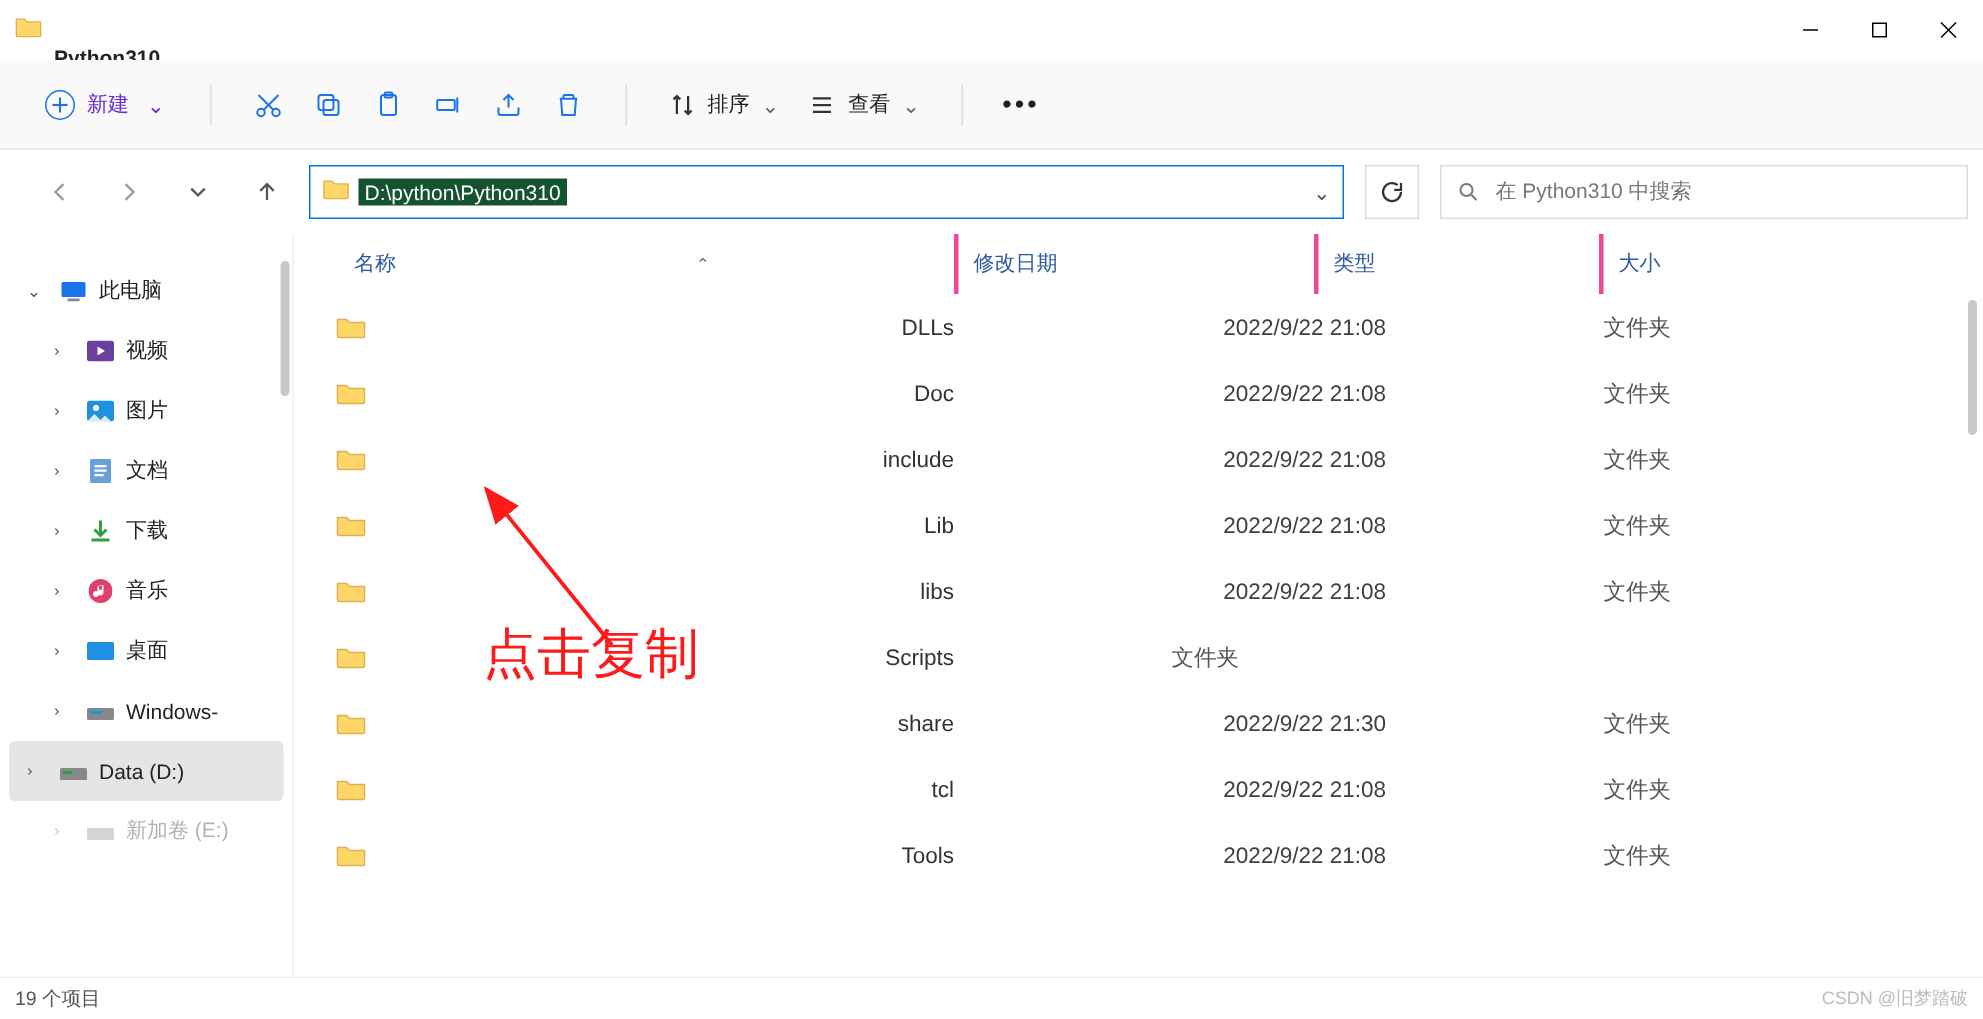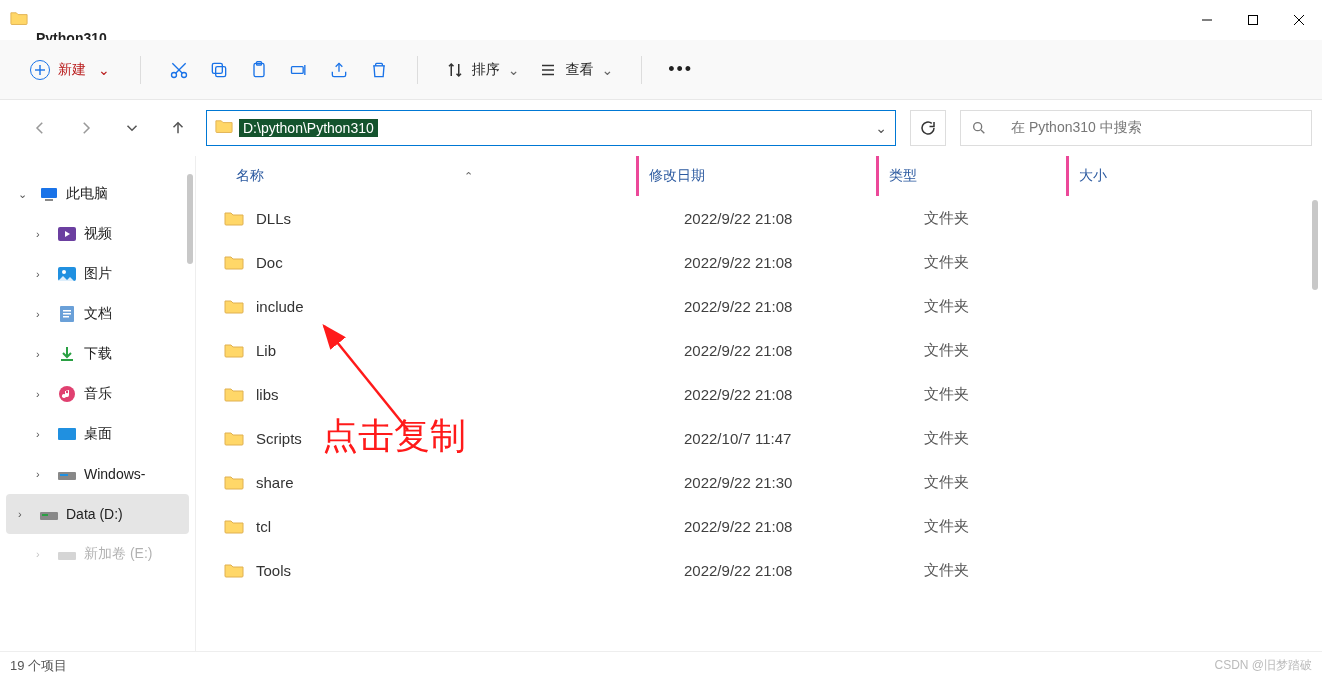--- a/index.html
+++ b/index.html
@@ -9,55 +9,55 @@
   
   .titlebar { height: 40px; display: flex; align-items: center; padding-left: 10px; }
   .titlebar .foldericon { width: 18px; height: 18px; margin-right: 8px; }
   .titlebar .title { font-size: 14px; font-weight: 600; margin-top: 36px; }
   .winctrls { margin-left: auto; display: flex; }
   .winctrls .btn { width: 46px; height: 40px; display:flex; align-items:center; justify-content:center; }
   .winctrls .btn svg { width: 12px; height: 12px; stroke: #000; stroke-width: 1; fill: none; }
 
   
   .toolbar { height: 60px; display: flex; align-items: center; padding: 0 18px; gap: 0; border-bottom: 1px solid #e8e8e8; background: #f9f9f9; }
-  .tool-new { display:flex; align-items:center; gap:8px; padding: 6px 12px; border-radius: 4px; color: #b91c1c; }
+  .tool-new { display:flex; align-items:center; gap:8px; padding: 6px 12px; border-radius: 4px; color: #6d28d9; }
   .tool-new .plus-circle { width:20px; height:20px; border:1px solid #1a73e8; border-radius:50%; display:flex; align-items:center; justify-content:center; color:#1a73e8; }
   .tool-new .chev { margin-left:4px; }
   .tool-sep { width:1px; height:28px; background:#ddd; margin: 0 18px; }
   .tool-icon { width:40px; height:40px; display:flex; align-items:center; justify-content:center; }
   .tool-icon svg { width:20px; height:20px; stroke:#1a73e8; fill:none; stroke-width:1.6; }
   .tool-btn { display:flex; align-items:center; gap:8px; padding:6px 10px; }
   .tool-btn .chev { color:#666; }
   .more-dots { font-size:18px; letter-spacing:2px; padding:0 8px; }
 
   
   .addressrow { height: 56px; display: flex; align-items: center; padding: 0 10px 0 22px; gap: 10px; }
   .nav-arrow { width:36px; height:36px; display:flex; align-items:center; justify-content:center; color:#555; }
   .nav-arrow svg { width:18px; height:18px; stroke:#555; fill:none; stroke-width:2; }
   .nav-arrow.disabled svg { stroke:#999; }
   .addressbar { flex:0 0 690px; height:36px; border:1px solid #0078d4; display:flex; align-items:center; padding:0 8px; gap:6px; position:relative; }
   .addressbar .ficon { width:18px; height:18px; }
   .addressbar .path { background:#14532d; color:#fff; padding:1px 4px; font-size:14px; }
   .addressbar .drop { margin-left:auto; color:#555; }
   .refresh { width:36px; height:36px; display:flex; align-items:center; justify-content:center; border:1px solid #ddd; margin-left:4px; }
   .refresh svg { width:18px; height:18px; stroke:#333; fill:none; stroke-width:2; }
-  .searchbox { flex:1; height:36px; border:1px solid #ddd; display:flex; align-items:center; padding:0 10px; gap:24px; color:#777; margin-left:4px; }
+  .searchbox { flex:1; height:36px; border:1px solid #ddd; display:flex; align-items:center; padding:0 10px; gap:10px; color:#777; margin-left:4px; }
   .searchbox svg { width:16px; height:16px; stroke:#777; fill:none; stroke-width:2; }
 
   
   .main { flex:1; display:flex; overflow:hidden; position:relative; }
   .sidebar { width:196px; border-right:1px solid #eee; padding-top:18px; overflow:hidden; position:relative; }
   .side-item { display:flex; align-items:center; height:40px; padding-left:18px; gap:8px; font-size:14px; color:#222; white-space:nowrap; }
   .side-item.level2 { padding-left:36px; }
   .side-item .chev { width:14px; font-size:11px; color:#555; }
   .side-item.selected { background:#e5e5e5; border-radius:4px; margin:0 6px; padding-left:12px; }
   .side-item .sicon { width:18px; height:18px; display:flex; align-items:center; justify-content:center; }
   .side-scroll { position:absolute; right:2px; top:18px; width:6px; height:90px; background:#c8c8c8; border-radius:3px; }
 
-  .filelist { flex:1; display:flex; flex-direction:column; position:relative; }
+  .filelist { flex:1; display:flex; flex-direction:column; position:relative;text-align:right; }
   .columns { display:flex; height:40px; align-items:center; color:#2c5aa0; font-size:14px; padding-left:40px; }
   .col-name { width:400px; display:flex; align-items:center; gap:60px; }
   .col-name .sortchev { color:#666; font-size:11px; margin-left:140px; }
   .col-date { width:240px; }
   .col-type { width:190px; }
   .col-size { flex:1; }
   .col-date, .col-type, .col-size { border-left:3px solid #ec4899; padding-left:10px; height:100%; display:flex; align-items:center; }
 
   .rows { flex:1; overflow:hidden; }
   .row { display:flex; height:44px; align-items:center; padding-left:28px; font-size:15px; color:#333; }
@@ -406,21 +406,20 @@
             <span class="date-cell">2022/9/22 21:08</span>
             <span class="type-cell">文件夹</span>
           </div>
           <div class="row">
             <span class="icon-cell">
               <svg class="foldicon" viewBox="0 0 20 16">
                 <path d="M1 3h6l2 2h10v9a1 1 0 0 1-1 1H2a1 1 0 0 1-1-1V3z" fill="#ffd768" stroke="#e0b050"></path>
               </svg>
             </span>
             <span class="name-cell">Scripts</span>
-            <span class="date-cell">2022/10/7 11:47</span>
             <span class="type-cell">文件夹</span>
           </div>
           <div class="row">
             <span class="icon-cell">
               <svg class="foldicon" viewBox="0 0 20 16">
                 <path d="M1 3h6l2 2h10v9a1 1 0 0 1-1 1H2a1 1 0 0 1-1-1V3z" fill="#ffd768" stroke="#e0b050"></path>
               </svg>
             </span>
             <span class="name-cell">share</span>
             <span class="date-cell">2022/9/22 21:30</span>

